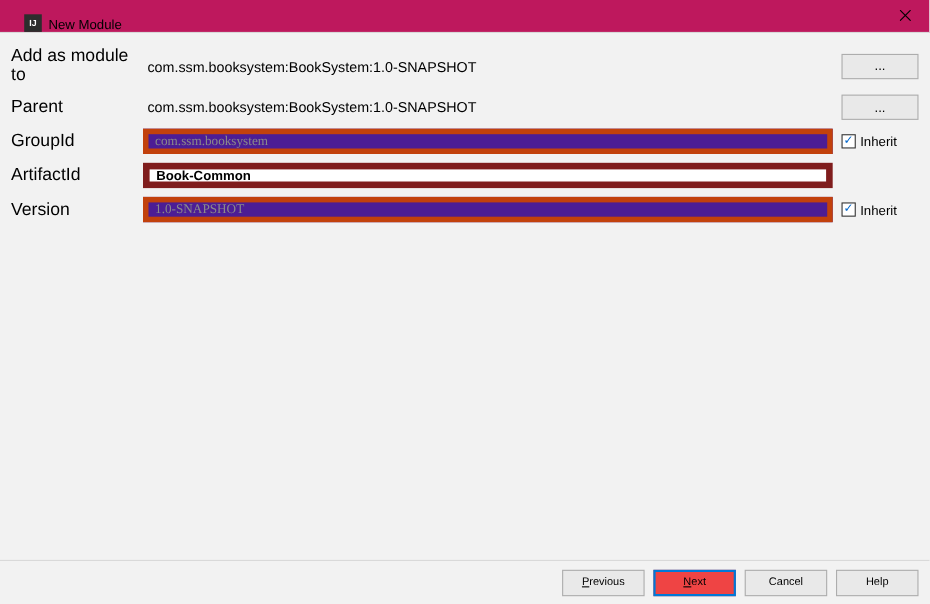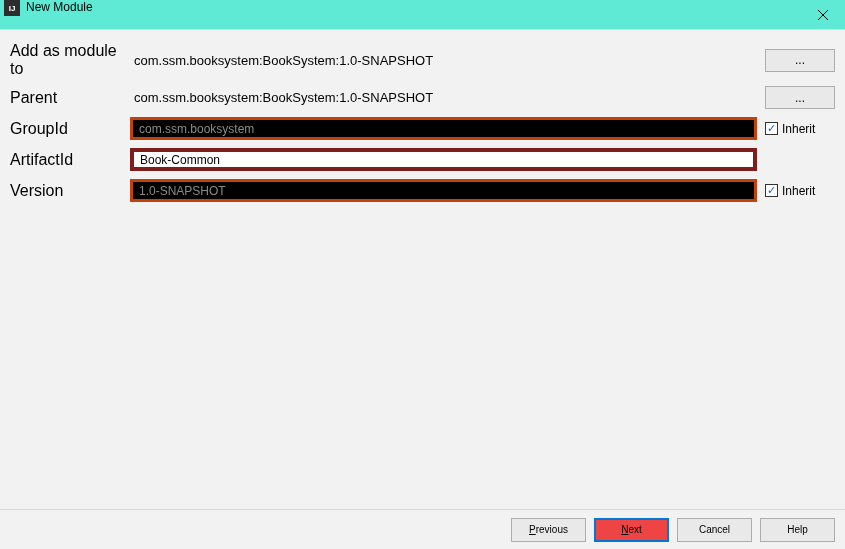--- a/index.html
+++ b/index.html
@@ -7,24 +7,24 @@
     margin: 0; padding: 0;
     width: 845px; height: 549px;
     font-family: "Segoe UI", Tahoma, Arial, sans-serif;
     font-size: 12px;
     background: #f2f2f2;
     color: #000;
     overflow: hidden;
   }
   .titlebar {
     height: 30px;
-    background: #5eead4;
-    display: flex;
-    align-items: flex-start;
-    padding: 0 0 0 4px;
+    background: #be185d;
+    display: flex;
+    align-items: flex-end;
+    padding: 0 0 0 22px;
     border-bottom: 1px solid #d9d9d9;
   }
   .titlebar .app-icon {
     width: 16px; height: 16px;
     background: #2d2d2d;
     color: #fff;
     display: flex; align-items: center; justify-content: center;
     font-size: 8px; font-weight: bold;
     margin-right: 6px;
   }
@@ -78,26 +78,28 @@
     flex: 1;
     height: 23px;
     border: 1px solid #adadad;
     background: #fff;
     padding: 0 6px;
     font-family: inherit;
     font-size: 12px;
     outline: none;
   }
   .text-input.focused {
-    border: 4px solid #7f1d1d;
+    border: 6px solid #7f1d1d;
+    font-weight: bold;
   }
   .text-input.readonly {
-    background: #000000;
+    background: #4c1d95;
     color: #8a8a8a;
-    border: 3px solid #c2410c;
+    border: 5px solid #c2410c;
+    font-family: Liberation Serif, serif;
   }
   .inherit-box {
     display: flex; gap: 4px;
     width: 70px;
     font-size: 12px;
     user-select: none;
   }
   .chk {
     width: 13px; height: 13px;
     border: 1px solid #333;

